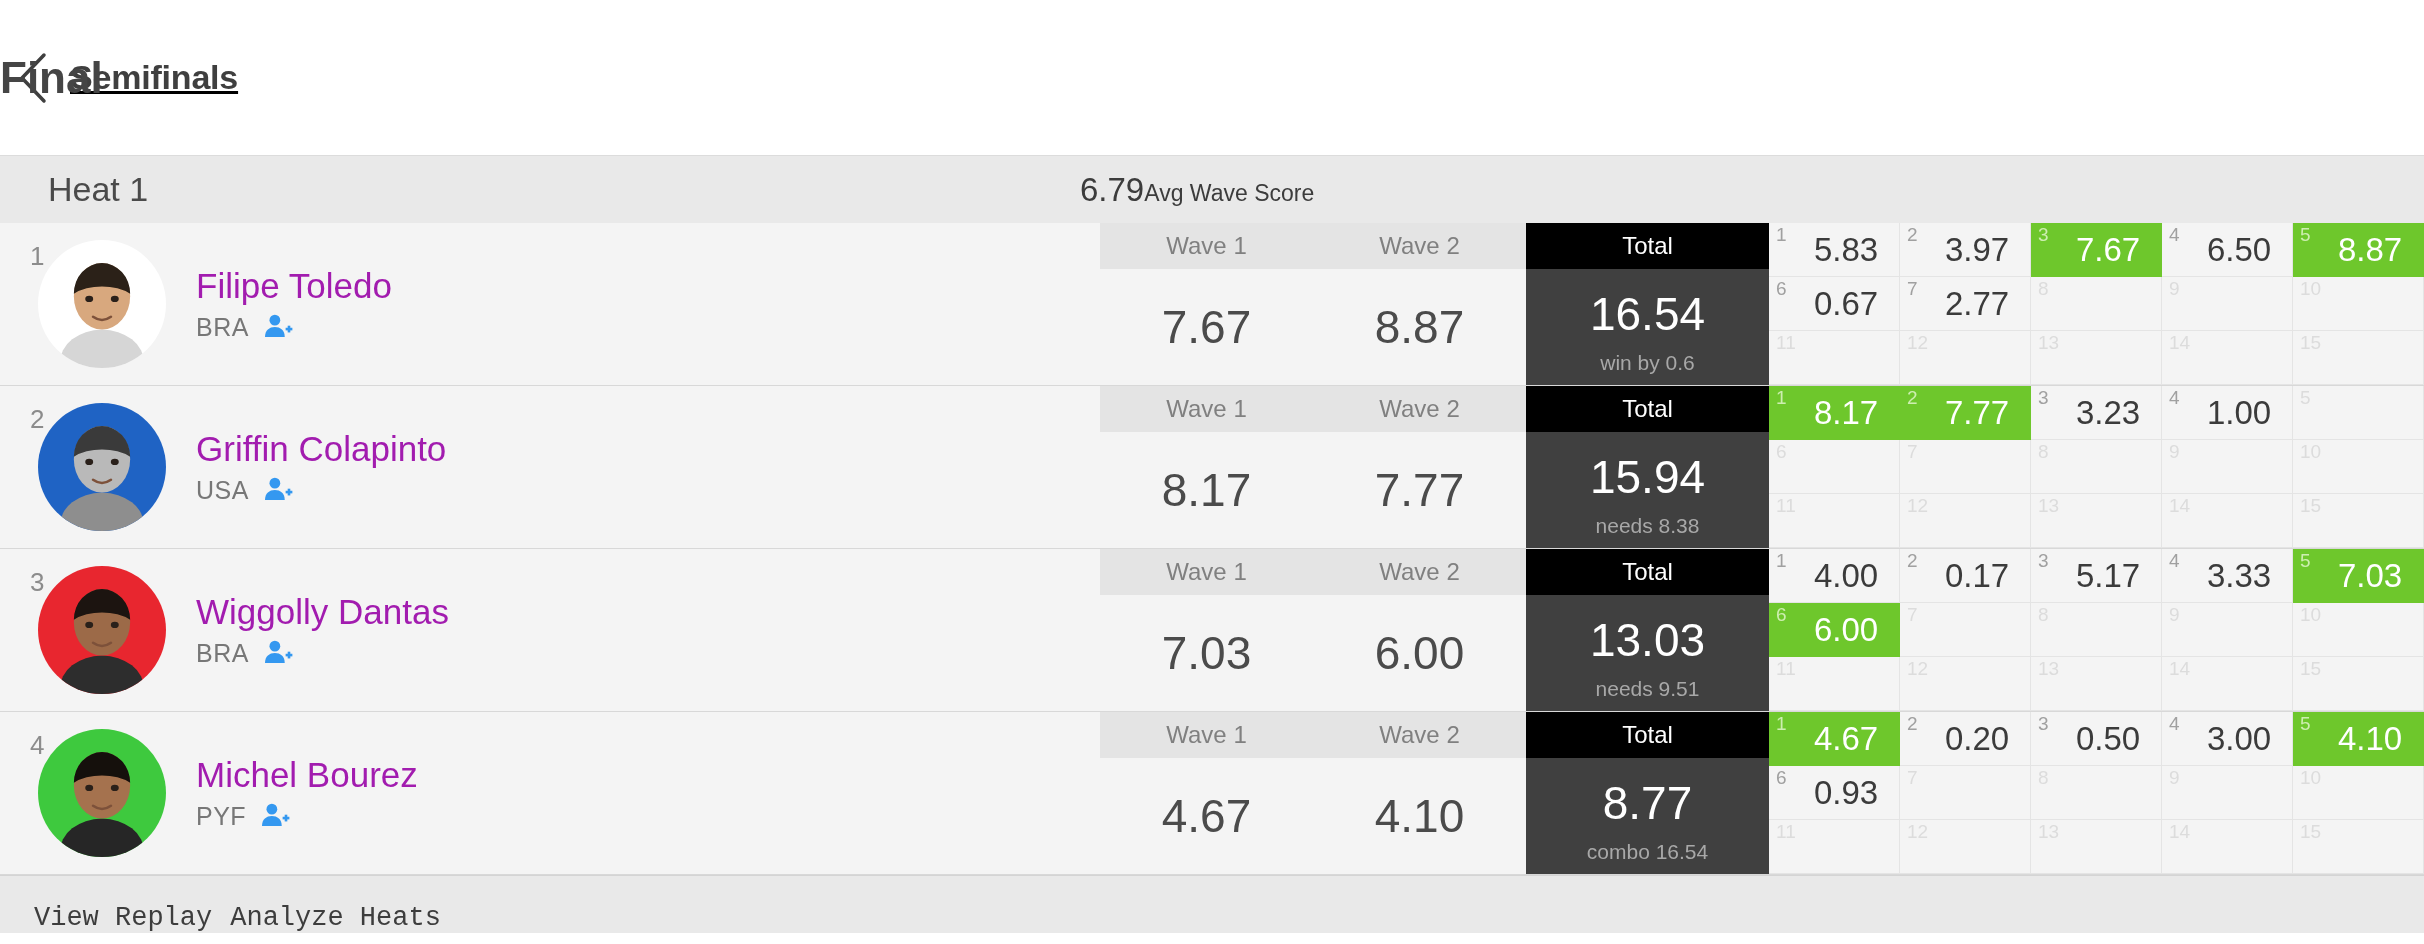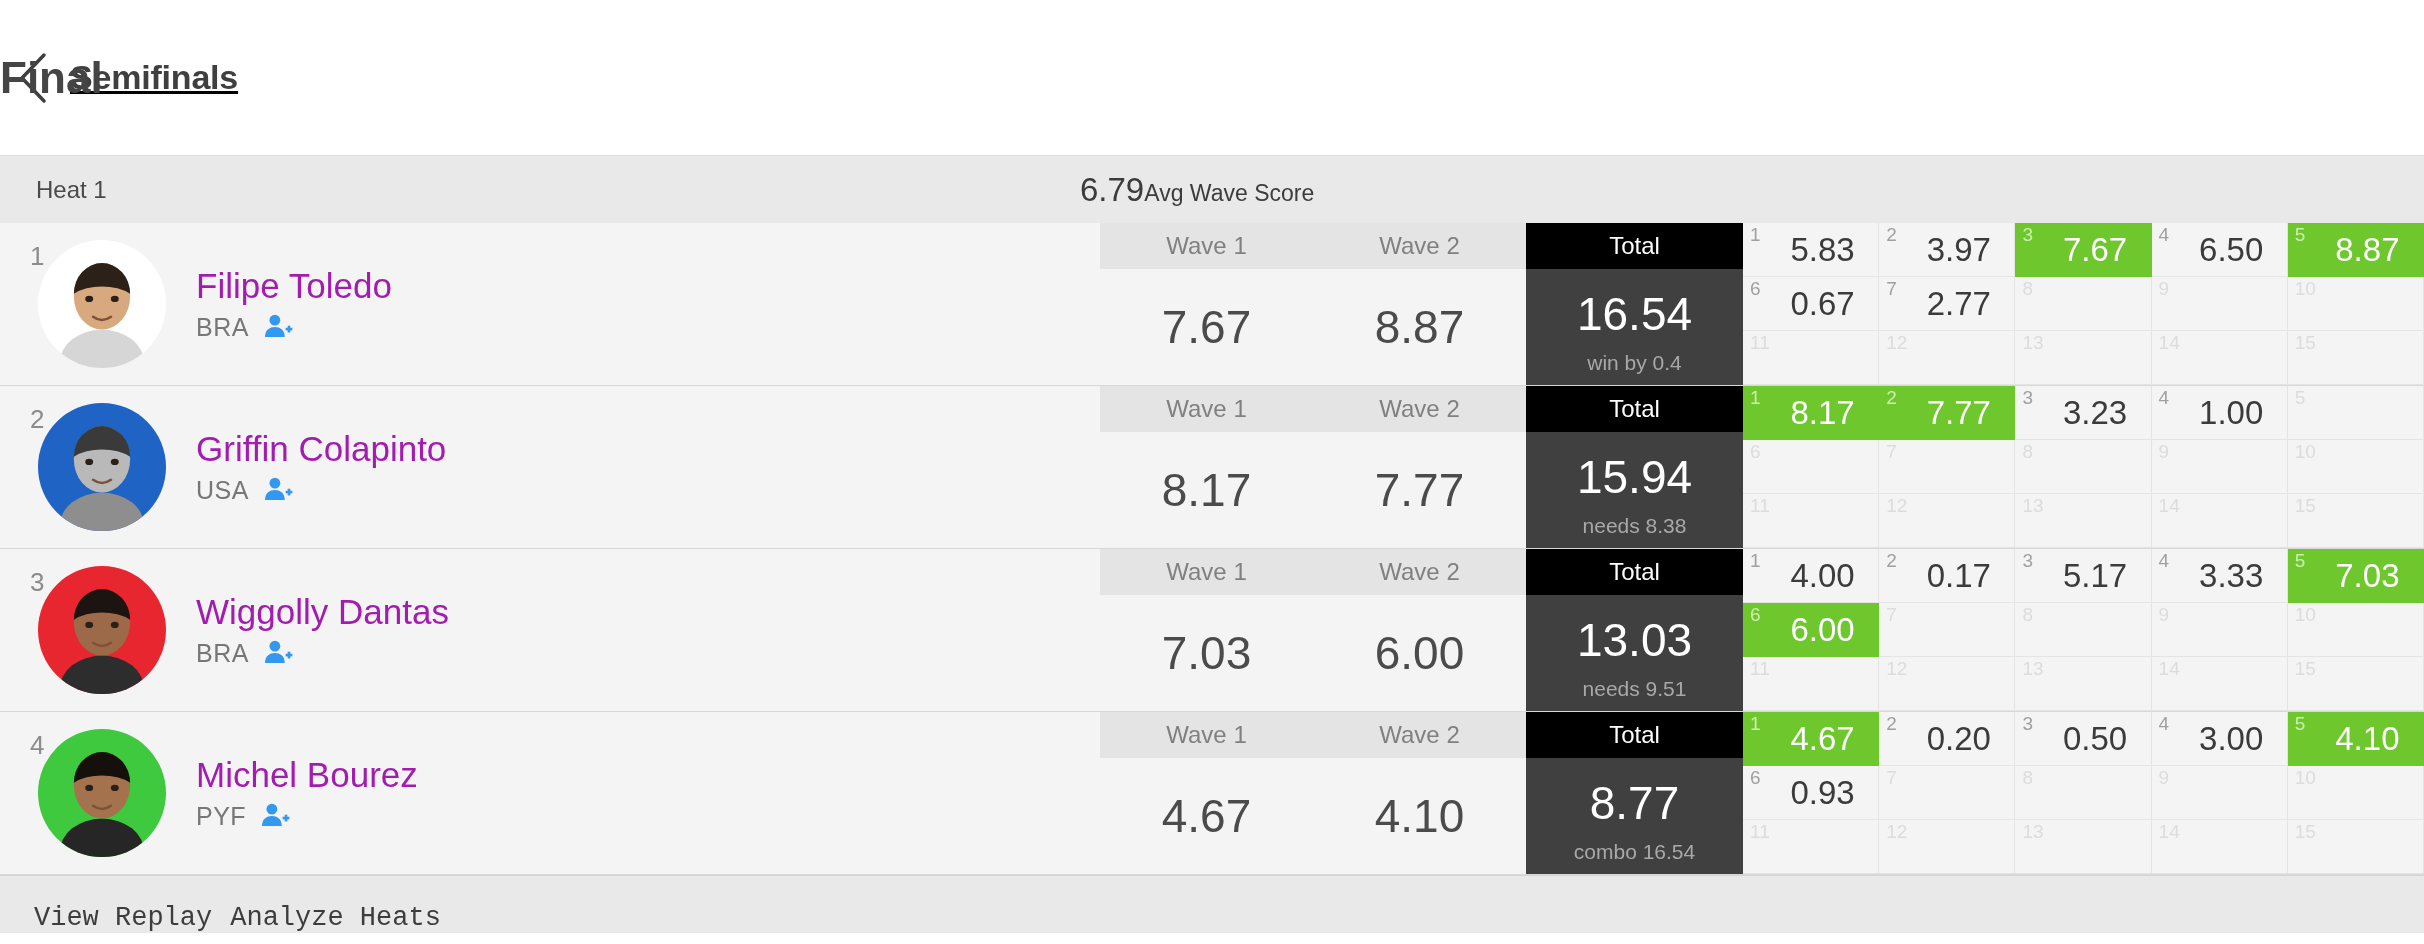--- a/index.html
+++ b/index.html
@@ -53,22 +53,22 @@
   
   .heat-bar {
     height: 68px;
     background: #e9e9e9;
     border-top: 1px solid #dcdcdc;
     display: flex;
     align-items: center;
     position: relative;
   }
   .heat-name {
-    padding-left: 36px;
-    font-size: 24px;
+    padding-left: 48px;
+    font-size: 34px;
     color: #4a4a4a;
   }
   .avg-wrap {
     position: absolute;
     left: 1080px;
     display: flex;
     align-items: baseline;
   }
   .avg-val { font-size: 33px; color: #3c3c3c; }
   .avg-lbl { font-size: 23px; color: #3c3c3c; }
@@ -122,21 +122,21 @@
   .country { font-size: 25px; color: #777777; letter-spacing: .5px; }
   .follow-icon { width: 30px; height: 30px; display:block; cursor:pointer; }
 
   
   .scorecols { display: flex; flex: 0 0 auto; }
   .scorecol {
     width: 213px;
     display: flex;
     flex-direction: column;
   }
-  .scorecol.total { width: 217px; }
+  .scorecol.total { width: 243px; }
   .sc-head {
     height: 46px;
     background: #e4e4e4;
     color: #808080;
     font-size: 24px;
     display: flex;
     align-items: center;
     justify-content: center;
   }
   .scorecol.total .sc-head {
@@ -285,21 +285,21 @@
           <div class="sc-body">7.67</div>
         </div>
         <div class="scorecol">
           <div class="sc-head">Wave 2</div>
           <div class="sc-body">8.87</div>
         </div>
         <div class="scorecol total">
           <div class="sc-head">Total</div>
           <div class="sc-body">
             <span>16.54</span>
-            <span class="sc-note">win by 0.4</span>
+            <span class="sc-note">win by 0.6</span>
           </div>
         </div>
       </div>
       <div class="wavegrid">
         <div class="wcell">
           <span class="widx">1</span>
           <span class="wval">5.83</span>
         </div>
         <div class="wcell">
           <span class="widx">2</span>

